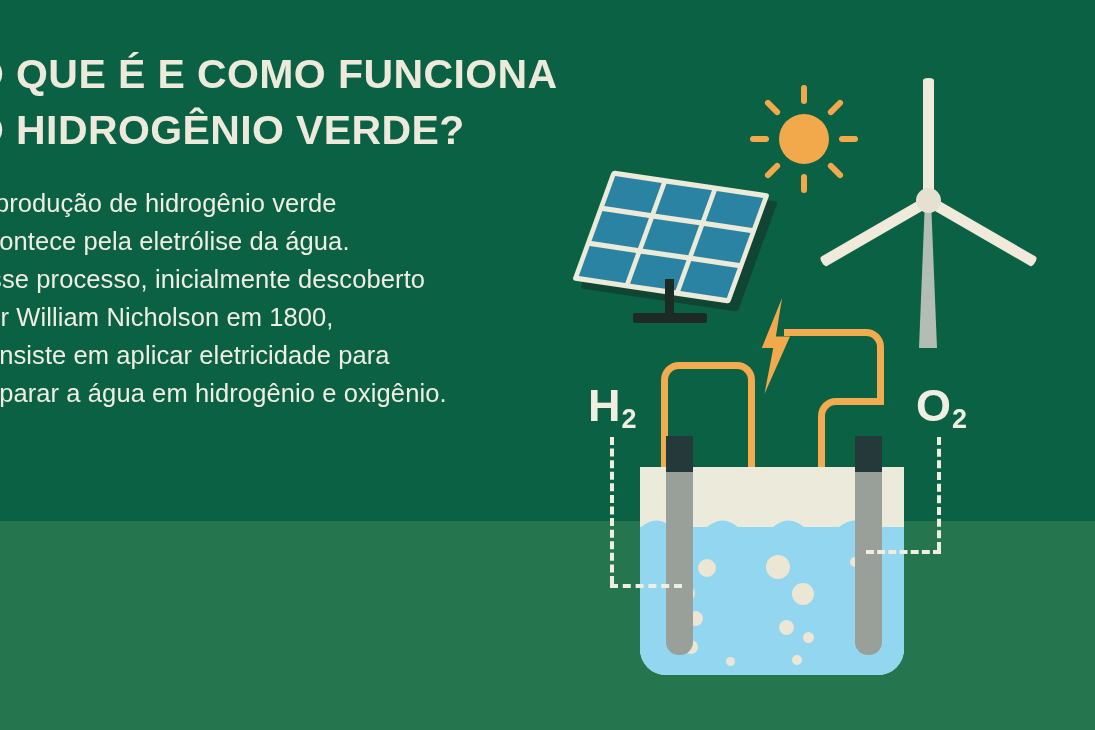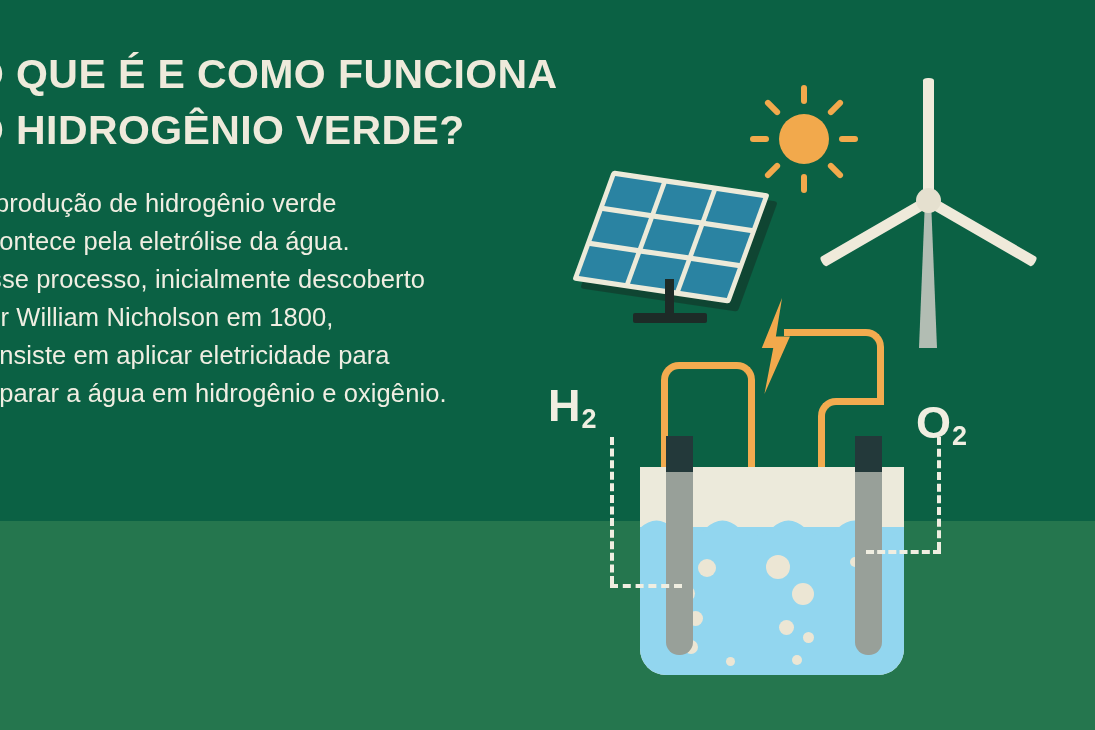--- a/index.html
+++ b/index.html
@@ -244,22 +244,22 @@
     font-weight: bold;
     line-height: 1;
   }
   .gas-label sub {
     font-size: 27px;
     vertical-align: baseline;
     position: relative;
     top: 7px;
     left: 1px;
   }
-  .label-h2 { left: 548px; top: 383px; }
-  .label-o2 { left: 916px; top: 400px; }
+  .label-h2 { left: 588px; top: 383px; }
+  .label-o2 { left: 916px; top: 383px; }
 
   
   .dash-v {
     position: absolute;
     width: 0;
     border-left: 4px dashed #f0eee1;
   }
   .dash-h {
     position: absolute;
     height: 0;

